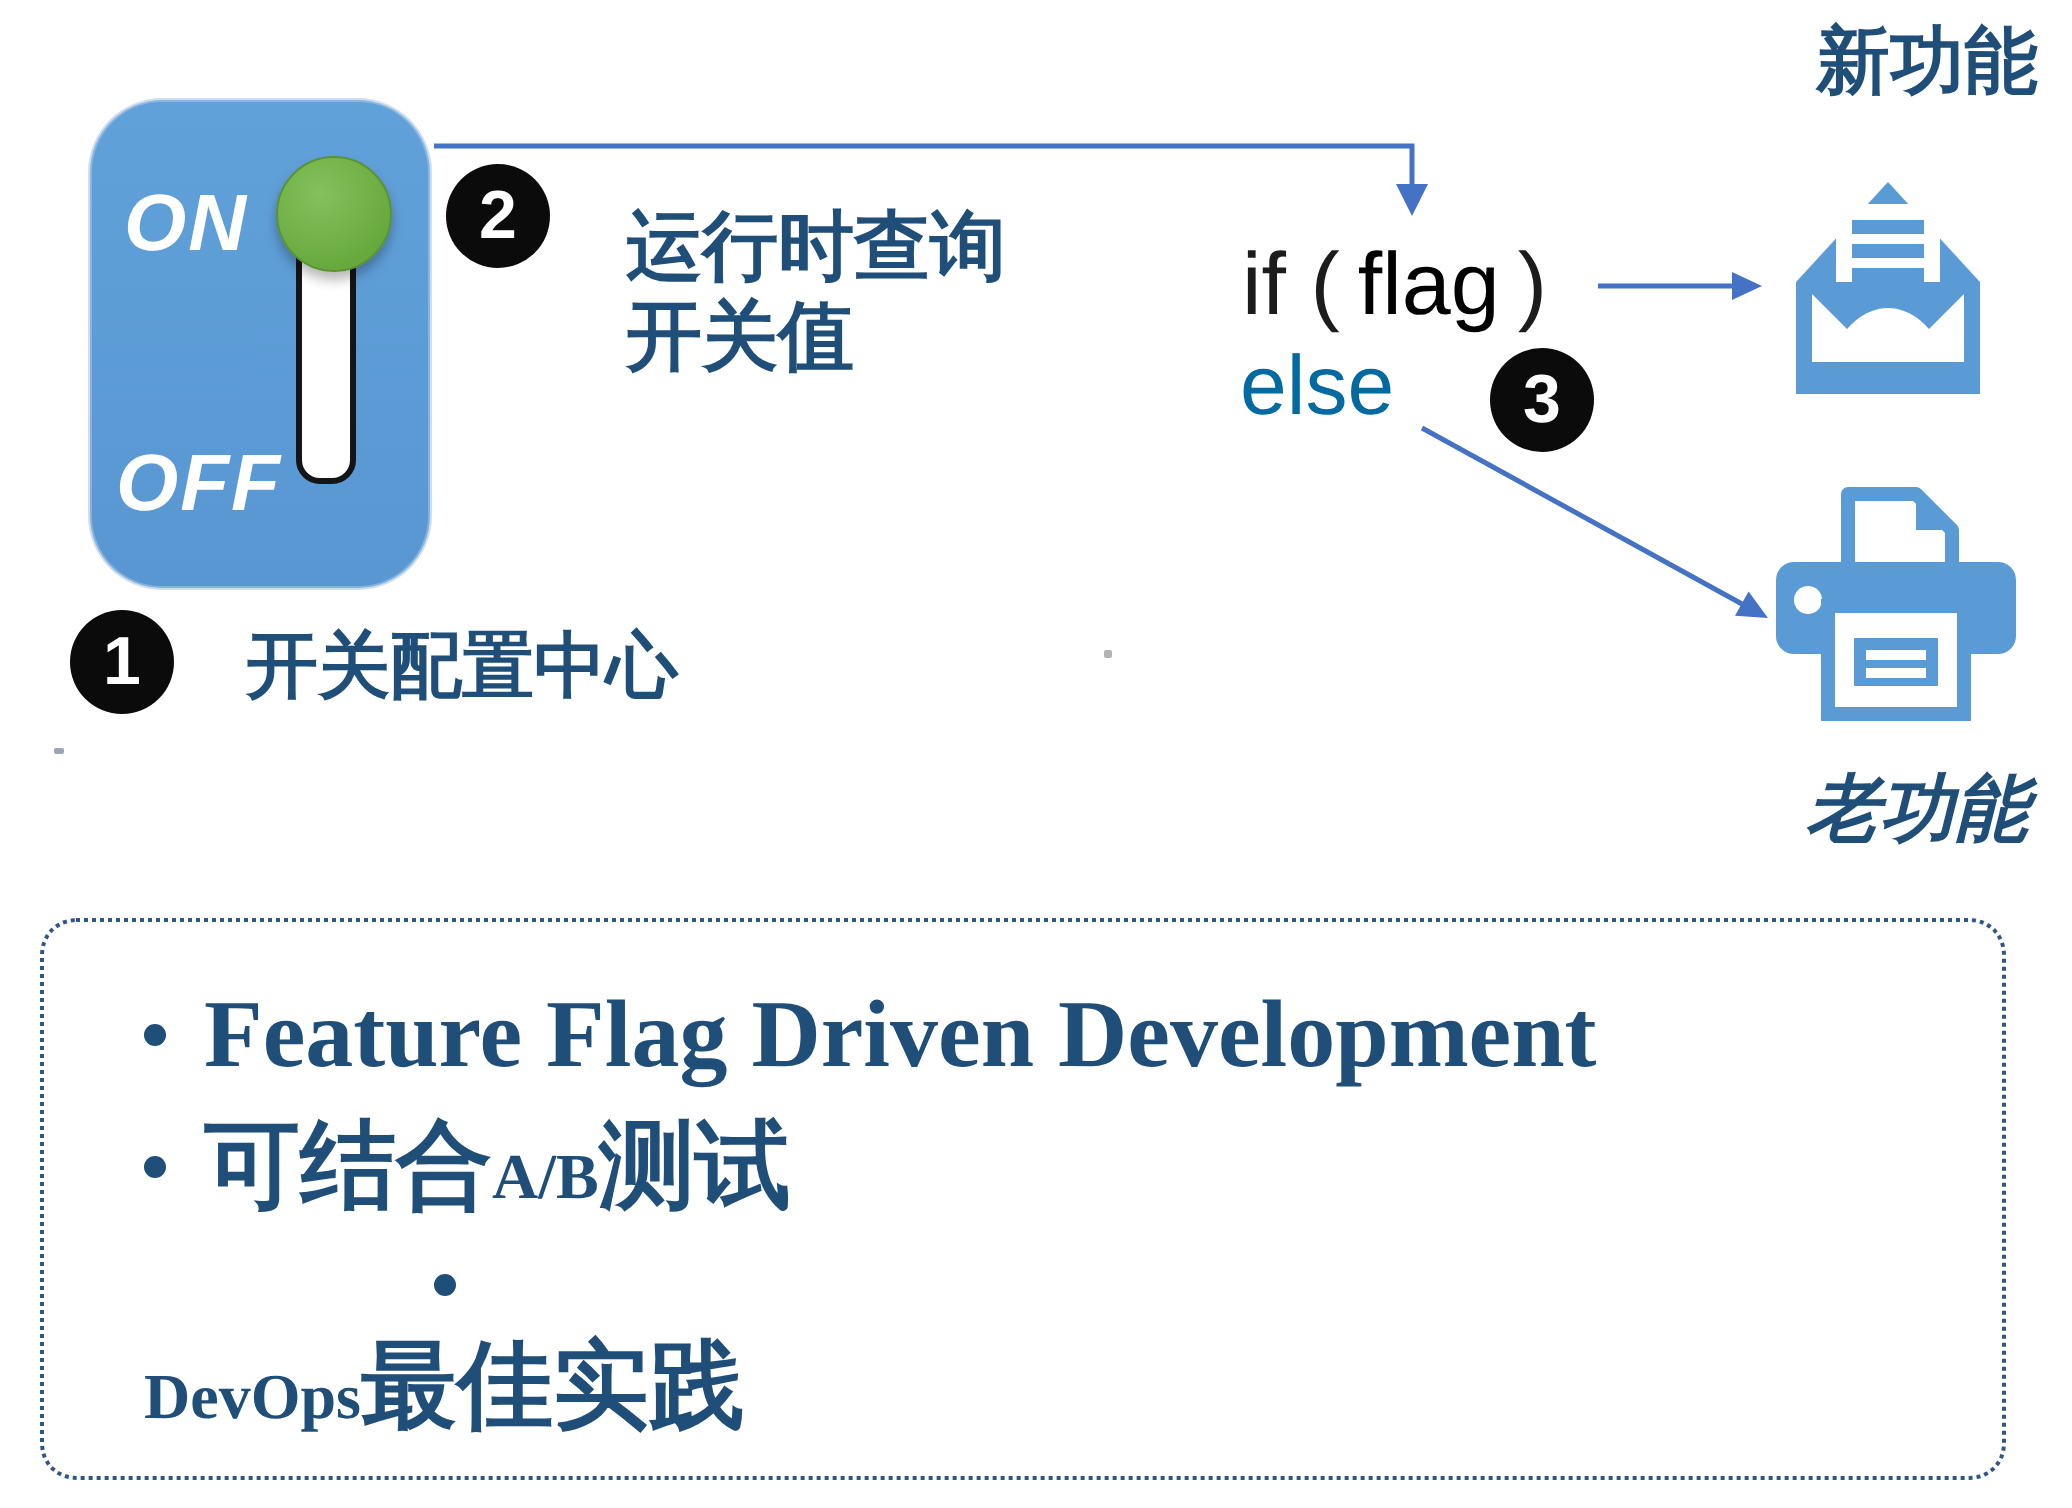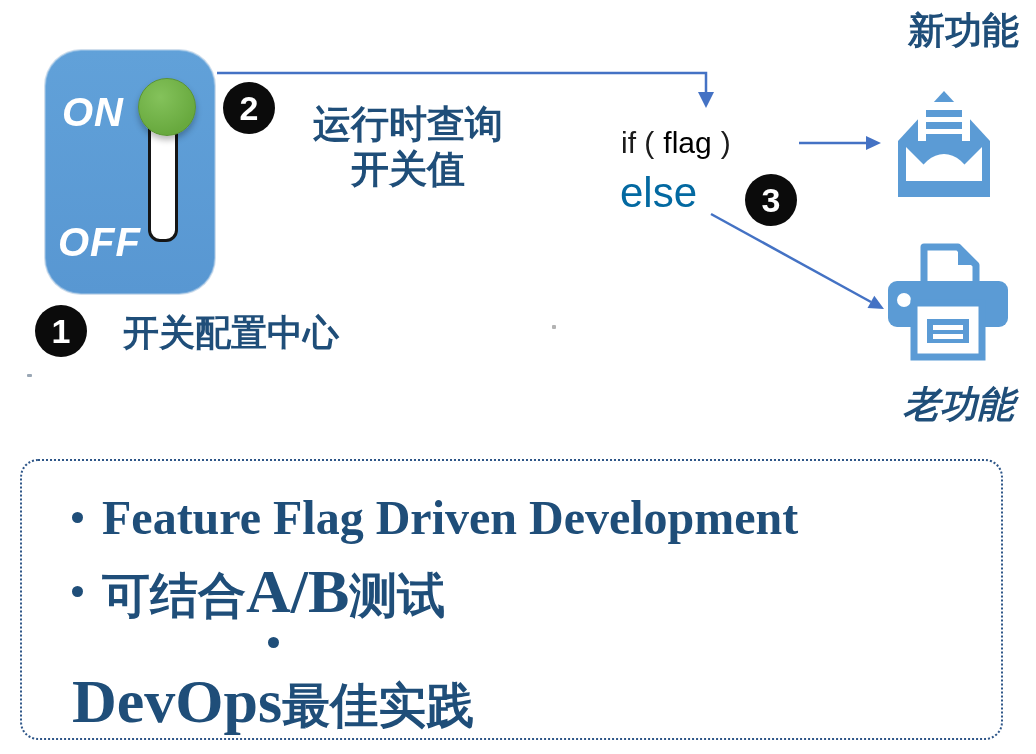--- a/index.html
+++ b/index.html
@@ -27,47 +27,47 @@
   }
   
   .badge{
     position:absolute;width:52px;height:52px;border-radius:50%;background:#0b0b0b;
     color:#ffffff;font-weight:700;font-size:34px;display:flex;align-items:center;justify-content:center;
   }
   .badge-1{left:35px;top:305px;}
   .badge-2{left:223px;top:82px;}
   .badge-3{left:745px;top:174px;}
   
-  .navy{color:#1F4E79;font-weight:800;text-align:center;}
+  .navy{color:#1F4E79;font-weight:800;}
   .runtime-label{position:absolute;left:313px;top:86px;font-size:38px;line-height:45px;margin-top:16px;}
   .config-label{position:absolute;left:123px;top:309px;font-size:36px;}
   .newfeat-label{position:absolute;left:908px;top:6px;font-size:37px;}
   .oldfeat-label{position:absolute;left:903px;top:380px;font-size:37px;font-style:italic;}
   
-  .code-if{position:absolute;left:621px;top:118px;font-size:30px;color:#1c1c1c;display:flex;gap:9px;line-height:50px;}
+  .code-if{position:absolute;left:621px;top:118px;font-size:44px;color:#1c1c1c;display:flex;gap:9px;line-height:50px;}
   .code-flag{color:#000000;}
   .code-else{position:absolute;left:620px;top:168px;font-size:42px;color:#0369a1;line-height:50px;}
   
   .overlay{position:absolute;left:0;top:0;width:1036px;height:754px;pointer-events:none;}
   .icon-abs{position:absolute;display:block;line-height:0;}
   .mail-icon{left:888px;top:85px;}
   .printer-icon{left:884px;top:243px;}
   
   .summary-box{
     position:absolute;left:20px;top:459px;width:983px;height:281px;
     border:2px dotted #2E5688;border-radius:18px;box-sizing:border-box;
   }
   .bullet-row{position:absolute;left:50px;display:flex;align-items:center;gap:19px;justify-content:flex-end;}
   .bullet-row-1{top:30px;}
   .bullet-row-2{top:96px;}
   .bullet-row-3{top:176px;flex-direction:column;}
   .bullet-dot{width:11px;height:11px;border-radius:50%;background:#1F4E79;flex:0 0 auto;}
   .seg-serif{font-family:"Liberation Serif",serif;font-weight:700;color:#1F4E79;font-size:48px;line-height:1.12;}
   .seg-cjk{font-family:Liberation Sans, sans-serif;font-weight:800;color:#1F4E79;font-size:48px;line-height:1.12;}
-  .bullet-row-2 .seg-serif,.bullet-row-3 .seg-serif{font-size:62px;margin-top:25px;}
+  .bullet-row-2 .seg-serif,.bullet-row-3 .seg-serif{font-size:32px;margin-top:25px;}
   
   .speck{position:absolute;border-radius:1px;}
   .speck-1{left:27px;top:374px;width:5px;height:3px;background:#9aa7b5;}
   .speck-2{left:552px;top:325px;width:4px;height:4px;background:#9a9a9a;opacity:.75;}
 </style>
 </head>
 <body>
 
 <div class="canvas">
 

